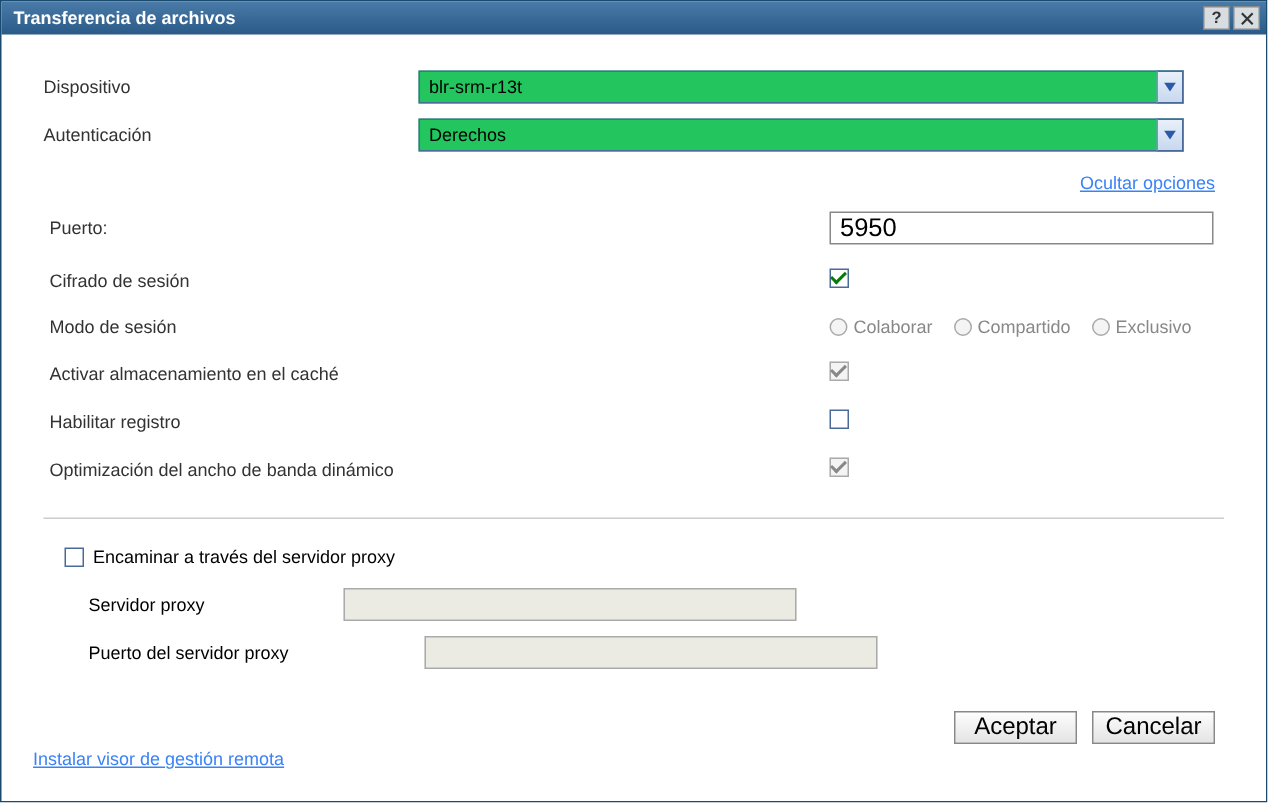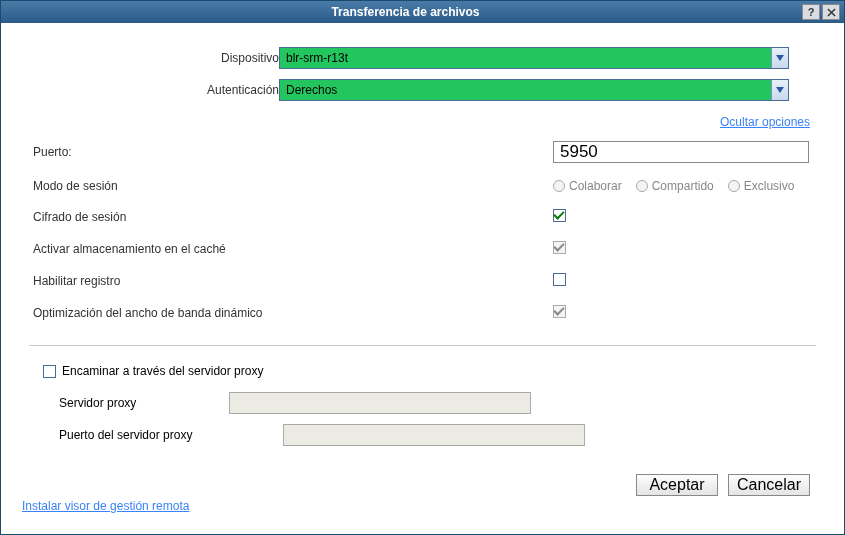--- a/index.html
+++ b/index.html
@@ -21,21 +21,20 @@
     }
     .titlebar {
       background: linear-gradient(to bottom, #4a7ba8, #2a5a88);
       color: #fff;
       height: 22px;
       display: flex;
       align-items: center;
       padding: 0 4px 0 8px;
       font-weight: bold;
       font-size: 12px;
-      text-align: center;
     }
     .titlebar-text { flex: 1; }
     .titlebar-btns { display: flex; gap: 2px; }
     .titlebar-btn {
       width: 18px;
       height: 16px;
       background: #d8dde2;
       border: 1px solid #888;
       color: #333;
       display: flex;
@@ -49,21 +48,21 @@
       flex: 1;
       padding: 24px 28px 10px 28px;
       display: flex;
       flex-direction: column;
     }
     .form-row {
       display: flex;
       align-items: center;
       margin-bottom: 14px;
     }
-    .form-row.top { margin-bottom: 10px; text-align: right; }
+    .form-row.top { margin-bottom: 10px; }
     .label-col {
       width: 250px;
       color: #333;
     }
     .control-col { flex: 1; }
     .select-wrap {
       position: relative;
       width: 510px;
       height: 22px;
     }
@@ -249,47 +248,47 @@
 
     <div class="options-block">
       <div class="form-row">
         <div class="label-col">Puerto:</div>
         <div class="control-col-offset">
           <input type="text" class="input-text" value="5950" style="">
         </div>
       </div>
 
       <div class="form-row">
+        <div class="label-col">Cifrado de sesión</div>
+        <div class="control-col-offset">
+          <span class="checkbox checked"></span>
+        </div>
+      </div>
+
+      <div class="form-row">
         <div class="label-col">Modo de sesión</div>
         <div class="control-col-offset">
           <div class="radio-group">
             <div class="radio-item">
               <span class="radio-circle"></span>
               <span>Colaborar</span>
             </div>
             <div class="radio-item">
               <span class="radio-circle"></span>
               <span>Compartido</span>
             </div>
             <div class="radio-item">
               <span class="radio-circle"></span>
               <span>Exclusivo</span>
             </div>
           </div>
         </div>
       </div>
 
       <div class="form-row">
-        <div class="label-col">Cifrado de sesión</div>
-        <div class="control-col-offset">
-          <span class="checkbox checked"></span>
-        </div>
-      </div>
-
-      <div class="form-row">
         <div class="label-col">Activar almacenamiento en el caché</div>
         <div class="control-col-offset">
           <span class="checkbox disabled checked"></span>
         </div>
       </div>
 
       <div class="form-row">
         <div class="label-col">Habilitar registro</div>
         <div class="control-col-offset">
           <span class="checkbox"></span>

